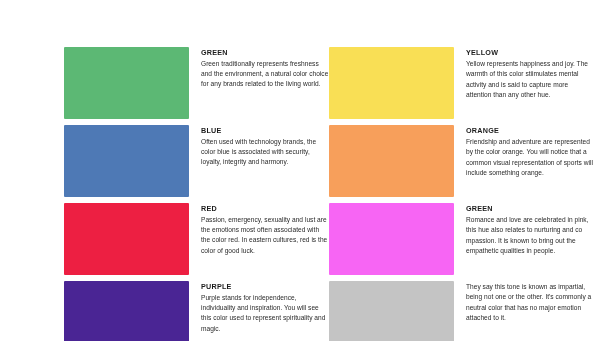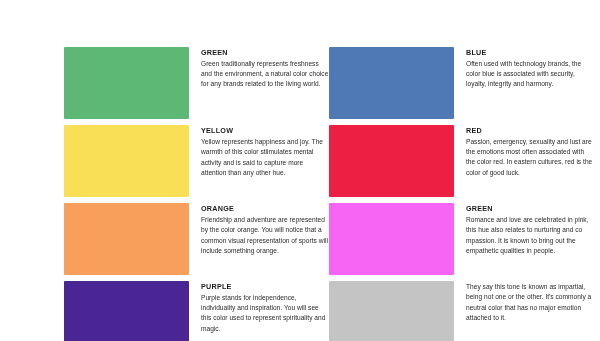--- a/index.html
+++ b/index.html
@@ -77,49 +77,49 @@
   <div class="grid">
 
     <div class="entry col-left">
       <div class="swatch" style="background:#5CB874;"></div>
       <div class="copy">
         <div class="copy-title">GREEN</div>
         <div class="copy-body">Green traditionally represents freshness and the environment, a natural color choice for any brands related to the living world.</div>
       </div>
     </div>
 
+    <div class="entry col-right">
+      <div class="swatch" style="background:#F9DF55;"></div>
+      <div class="copy">
+        <div class="copy-title">YELLOW</div>
+        <div class="copy-body">Yellow represents happiness and joy. The warmth of this color stiimulates mental activity and is said to capture more attention than any other hue.</div>
+      </div>
+    </div>
+
     <div class="entry col-left">
       <div class="swatch" style="background:#4E79B5;"></div>
       <div class="copy">
         <div class="copy-title">BLUE</div>
         <div class="copy-body">Often used with technology brands, the color blue is associated with security, loyalty, integrity and harmony.</div>
       </div>
     </div>
 
     <div class="entry col-right">
-      <div class="swatch" style="background:#F9DF55;"></div>
+      <div class="swatch" style="background:#F79F5B;"></div>
       <div class="copy">
-        <div class="copy-title">YELLOW</div>
-        <div class="copy-body">Yellow represents happiness and joy. The warmth of this color stiimulates mental activity and is said to capture more attention than any other hue.</div>
+        <div class="copy-title">ORANGE</div>
+        <div class="copy-body">Friendship and adventure are represented by the color orange. You will notice that a common visual representation of sports will include something orange.</div>
       </div>
     </div>
 
     <div class="entry col-left">
       <div class="swatch" style="background:#ED1F42;"></div>
       <div class="copy">
         <div class="copy-title">RED</div>
         <div class="copy-body">Passion, emergency, sexuality and lust are the emotions most often associated with the color red. In eastern cultures, red is the color of good luck.</div>
-      </div>
-    </div>
-
-    <div class="entry col-right">
-      <div class="swatch" style="background:#F79F5B;"></div>
-      <div class="copy">
-        <div class="copy-title">ORANGE</div>
-        <div class="copy-body">Friendship and adventure are represented by the color orange. You will notice that a common visual representation of sports will include something orange.</div>
       </div>
     </div>
 
     <div class="entry col-right">
       <div class="swatch" style="background:#F765F4;"></div>
       <div class="copy">
         <div class="copy-title">GREEN</div>
         <div class="copy-body">Romance and love are celebrated in pink, this hue also relates to nurturing and co mpassion. It is known to bring out the empathetic qualities in people.</div>
       </div>
     </div>

